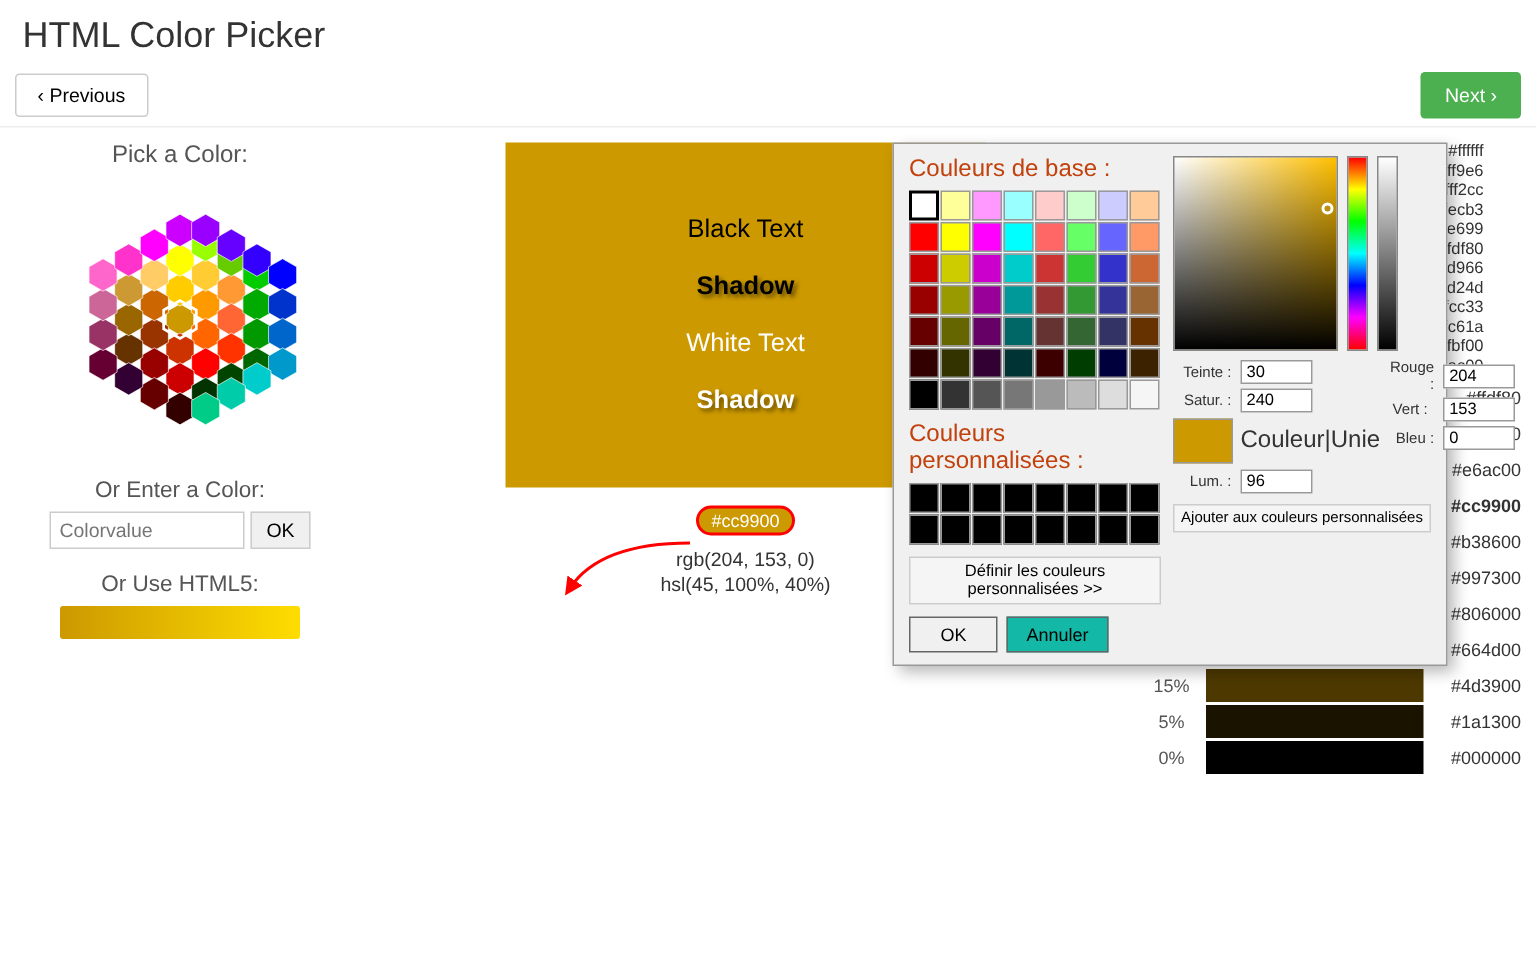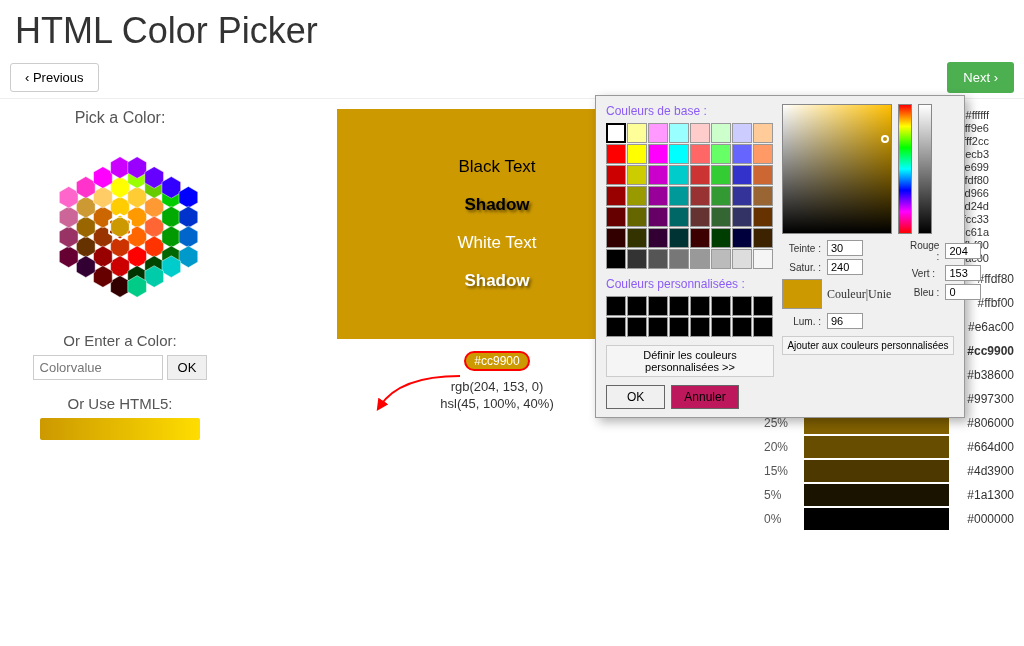--- a/index.html
+++ b/index.html
@@ -1,18 +1,18 @@
 <!DOCTYPE html>
 <html><head>
   <meta charset="utf-8">
   <style>
     * { box-sizing: border-box; margin: 0; padding: 0; }
     body { font-family: Arial, sans-serif; background: #fff; color: #333; font-size: 14px; overflow-x: hidden; }
 
-    .page-title { font-size: 36px; font-weight: normal; padding: 10px 15px 5px; }
+    .page-title { font-size: 24px; font-weight: normal; padding: 10px 15px 5px; }
     
     .nav-bar { display: flex; justify-content: space-between; align-items: center; padding: 5px 10px; border-bottom: 1px solid #eee; margin-bottom: 10px; }
     
     .btn-prev { background: #fff; border: 1px solid #ccc; padding: 6px 14px; cursor: pointer; font-size: 13px; border-radius: 3px; }
     .btn-next { background: #4caf50; color: #fff; border: none; padding: 8px 16px; cursor: pointer; font-size: 13px; border-radius: 3px; }
 
     .main-content { display: flex; padding: 0 10px; }
 
     
     .left-panel { width: 220px; flex-shrink: 0; text-align: center; }
@@ -39,48 +39,48 @@
     .shadow-text-dark { color: #000; font-size: 17px; font-weight: bold; text-shadow: 2px 2px 3px rgba(0,0,0,0.5); }
     .white-text { color: #fff; font-size: 17px; }
     .shadow-text-white { color: #fff; font-size: 17px; font-weight: bold; text-shadow: 2px 2px 3px rgba(0,0,0,0.5); }
 
     .color-info { text-align: center; margin-top: 12px; font-size: 14px; color: #333; position: relative; }
     .color-hex-badge { display: inline-block; background: #cc9900; color: #fff; border: 2px solid #cc0000; border-radius: 12px; padding: 2px 10px; font-size: 13px; margin-bottom: 4px; }
 
     
     .right-panel { width: 250px; flex-shrink: 0; }
     .swatch-row { display: flex; align-items: center; margin-bottom: 2px; }
-    .swatch-label { width: 40px; text-align: left; font-size: 12px; color: #555; padding-right: 6px; }
+    .swatch-label { width: 40px; text-align: center; font-size: 12px; color: #555; padding-right: 6px; }
     .swatch-bar { flex: 1; height: 22px; }
     .swatch-hex { width: 65px; text-align: right; font-size: 12px; color: #333; padding-left: 5px; }
     .swatch-hex.bold { font-weight: bold; }
 
     
     .dialog-overlay { position: fixed; top: 95px; left: 595px; width: 370px; background: #f0f0f0; border: 1px solid #999; box-shadow: 4px 4px 10px rgba(0,0,0,0.3); z-index: 100; }
     .dialog-titlebar { background: #e8e8e8; padding: 5px 10px; font-size: 13px; display: flex; justify-content: space-between; align-items: center; border-bottom: 1px solid #ccc; }
     .dialog-close { cursor: pointer; font-size: 14px; background: none; border: none; color: #666; font-weight: bold; }
     .dialog-body { padding: 8px 10px; }
-    .dialog-section-label { font-size: 12px; margin-bottom: 5px; color: #8b5cf6; }
+    .dialog-section-label { font-size: 16px; margin-bottom: 5px; color: #c2410c; }
     
     .base-colors-grid { display: grid; grid-template-columns: repeat(8, 20px); gap: 1px; margin-bottom: 8px; }
     .base-color-cell { width: 20px; height: 20px; border: 1px solid #999; cursor: pointer; }
     .base-color-cell.selected { border: 2px solid #000; }
     
     .custom-colors-grid { display: grid; grid-template-columns: repeat(8, 20px); gap: 1px; margin-bottom: 8px; }
     .custom-color-cell { width: 20px; height: 20px; background: #fff; border: 1px solid #999; cursor: pointer; }
     
     .define-btn { font-size: 11px; padding: 3px 6px; border: 1px solid #ccc; background: #f5f5f5; cursor: pointer; margin-bottom: 8px; width: 100%; }
     .dialog-footer { display: flex; gap: 6px; }
     .dialog-ok { background: #f0f0f0; border: 1px solid #666; padding: 4px 20px; cursor: pointer; font-size: 12px; }
-    .dialog-cancel { background: #be185d; border: 1px solid #666; padding: 4px 12px; cursor: pointer; font-size: 12px; }
+    .dialog-cancel { background: #14b8a6; border: 1px solid #666; padding: 4px 12px; cursor: pointer; font-size: 12px; }
     
     .sliders-section { font-size: 11px; }
     .slider-row { display: flex; align-items: center; margin-bottom: 3px; gap: 3px; }
     .slider-label { width: 40px; text-align: right; }
-    .slider-input { width: 36px; border: 1px solid #999; padding: 1px 3px; font-size: 11px; }
+    .slider-input { width: 48px; border: 1px solid #999; padding: 1px 3px; font-size: 11px; }
     
     .preview-swatch { width: 40px; height: 30px; background: #cc9900; border: 1px solid #999; margin-right: 5px; }
 
     .dialog-layout { display: flex; }
     .dialog-left-content { flex: 1; }
     .dialog-right-content { width: 180px; padding-left: 8px; }
     
     .spectrum-row { display: flex; gap: 3px; }
     
     .add-custom-btn { font-size: 10px; padding: 3px 4px; border: 1px solid #ccc; background: #f5f5f5; cursor: pointer; width: 100%; margin-top: 4px; }
@@ -410,33 +410,33 @@
           <div style="width:110px;height:130px;background:linear-gradient(to bottom,rgba(0,0,0,0),#000),linear-gradient(to right,#fff,hsl(45,100%,50%));border:1px solid #888;cursor:crosshair;position:relative;">
             <div style="position:absolute;right:2px;top:30px;width:8px;height:8px;border:2px solid #fff;border-radius:50%;"></div>
           </div>
 
           <div style="width:14px;height:130px;margin-left:3px;background:linear-gradient(to bottom,#ff0000,#ffff00,#00ff00,#00ffff,#0000ff,#ff00ff,#ff0000);border:1px solid #888;cursor:pointer;"></div>
 
           <div style="width:14px;height:130px;margin-left:3px;background:linear-gradient(to bottom,#fff,#000);border:1px solid #888;cursor:pointer;"></div>
         </div>
 
         <div class="sliders-section" style="margin-top:6px;">
-          <div style="display:flex;gap:16px;">
+          <div style="display:flex;gap:4px;">
             <div>
               <div class="slider-row">
                 <span class="slider-label" style="font-size:10px;width:42px;text-align:right;padding-right:3px;">Teinte :</span>
                 <input class="slider-input" type="text" value="30" style="">
               </div>
               <div class="slider-row">
                 <span class="slider-label" style="font-size:10px;width:42px;text-align:right;padding-right:3px;">Satur. :</span>
                 <input class="slider-input" type="text" value="240" style="">
               </div>
               <div style="display:flex;align-items:center;margin:4px 0;">
                 <div class="preview-swatch"></div>
-                <span style="font-size:12px;font-family:Liberation Serif, serif;">Couleur|Unie</span>
+                <span style="font-size:16px;">Couleur|Unie</span>
               </div>
               <div class="slider-row">
                 <span class="slider-label" style="font-size:10px;width:42px;text-align:right;padding-right:3px;">Lum. :</span>
                 <input class="slider-input" type="text" value="96" style="">
               </div>
             </div>
             <div>
               <div class="slider-row">
                 <span class="slider-label" style="font-size:10px;width:35px;text-align:right;padding-right:3px;">Rouge :</span>
                 <input class="slider-input" type="text" value="204" style="">

